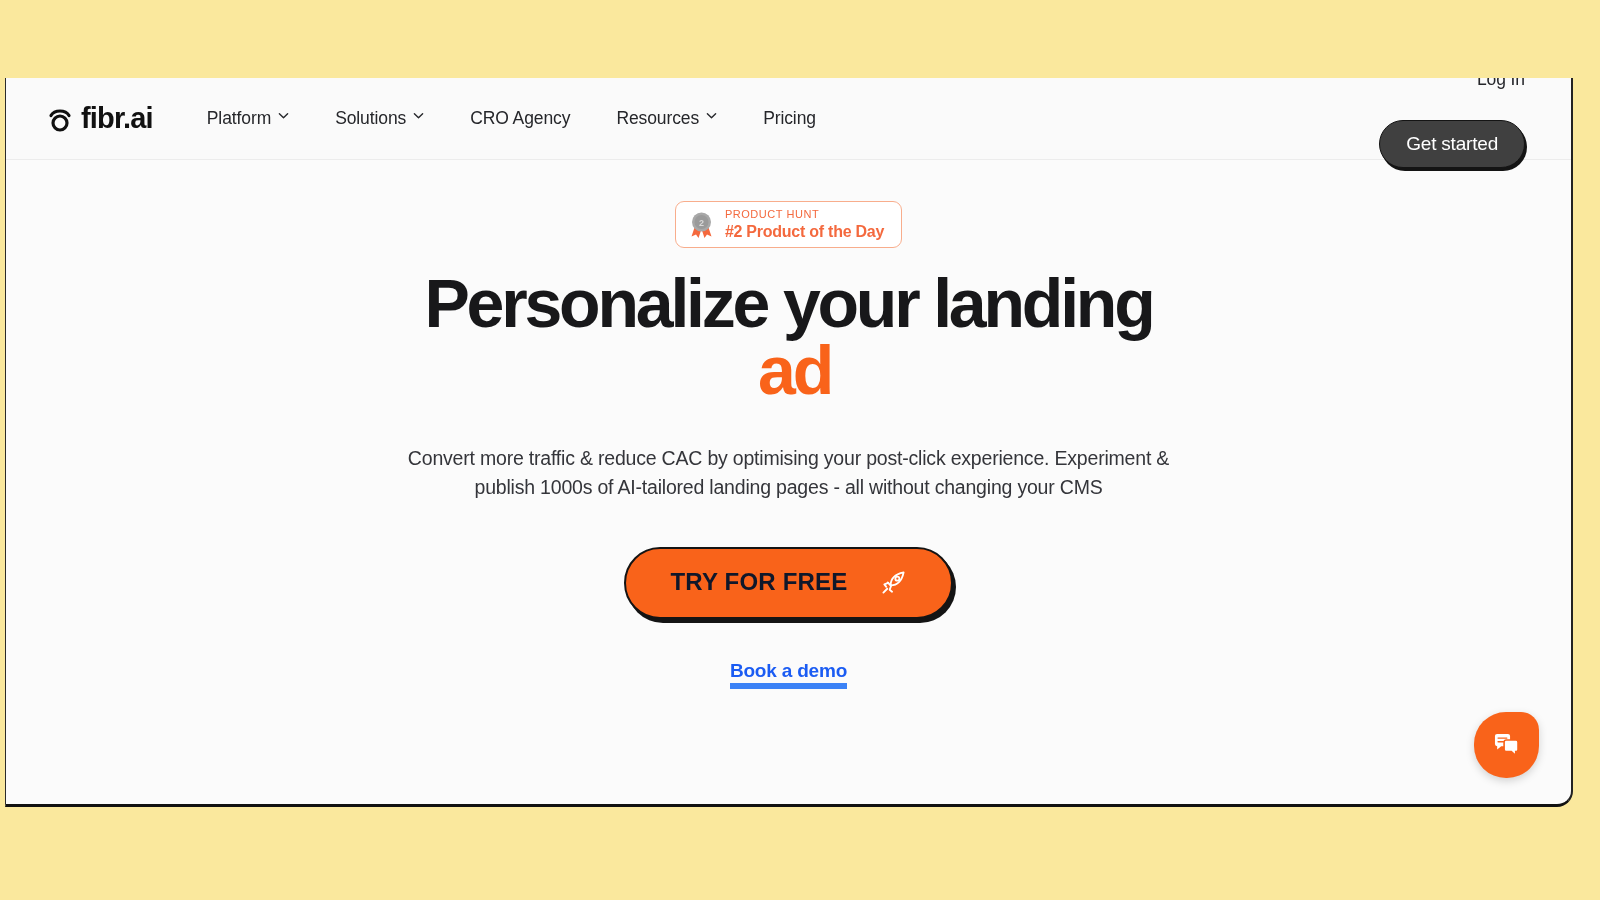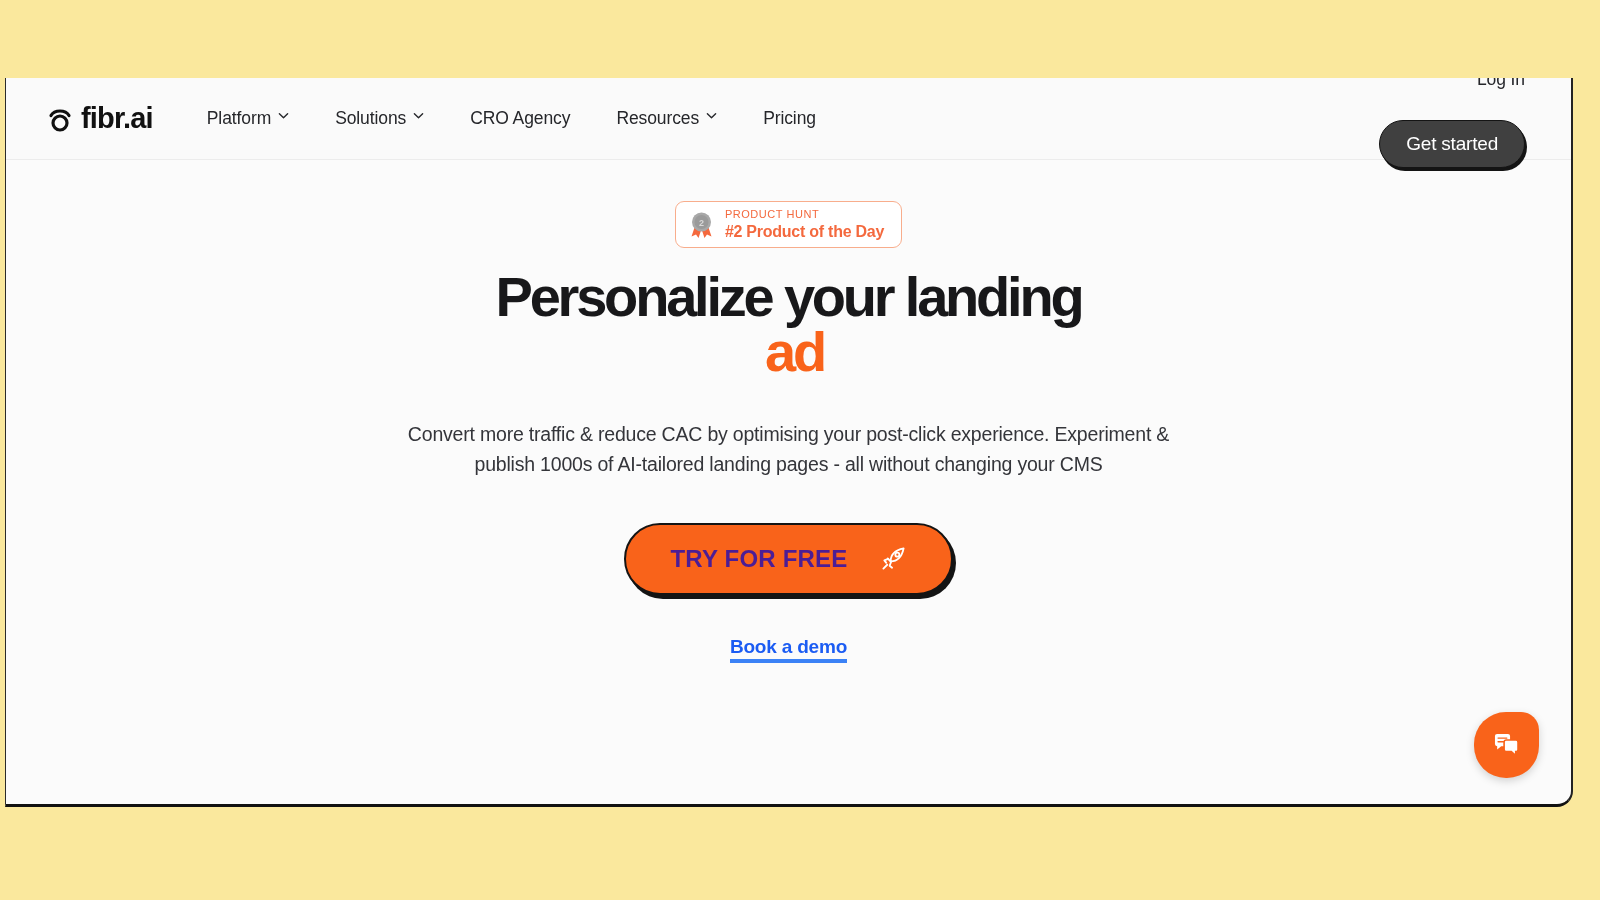--- a/index.html
+++ b/index.html
@@ -148,21 +148,21 @@
   .ph-title {
     font-size: 16px;
     font-weight: 700;
     color: #f4693e;
     letter-spacing: -0.25px;
     display: block;
   }
 
   .hero-title {
     margin-top: 22px;
-    font-size: 56px;
+    font-size: 68px;
     line-height: 0.98;
     font-weight: 700;
     letter-spacing: -3.2px;
     color: #18181a;
   }
   .hero-title .line { display: block; }
   .accent { color: #f9631a; margin-left: 12px; }
 
   .hero-sub {
     margin-top: 40px;
@@ -172,41 +172,41 @@
     letter-spacing: -0.2px;
   }
   .hero-sub .line { display: block; }
 
   .cta-wrap { margin-top: 44px; }
   .btn-try {
     display: inline-flex;
     align-items: center;
     gap: 32px;
     background: #f9631a;
-    color: #4c1d95;
+    color: #0f172a;
     font-size: 24px;
     font-weight: 700;
     letter-spacing: 0.2px;
     border: 2px solid #141414;
     border-radius: 999px;
     padding: 20px 44px 21px;
     cursor: pointer;
     box-shadow: 3px 4px 0 #141414;
     line-height: 1;
   }
   .rocket { width: 27px; height: 27px; display: block; flex: none; }
 
   .demo-wrap { margin-top: 41px; }
   .demo-link {
     font-size: 19px;
     font-weight: 700;
     color: #1b5cf3;
     letter-spacing: -0.2px;
     text-decoration: none;
-    border-bottom: 4px solid #3b82f6;
+    border-bottom: 6px solid #3b82f6;
     padding-bottom: 2px;
     cursor: pointer;
   }
 
   
   .chat-widget {
     position: absolute;
     right: 32px;
     bottom: 26px;
     width: 65px;

